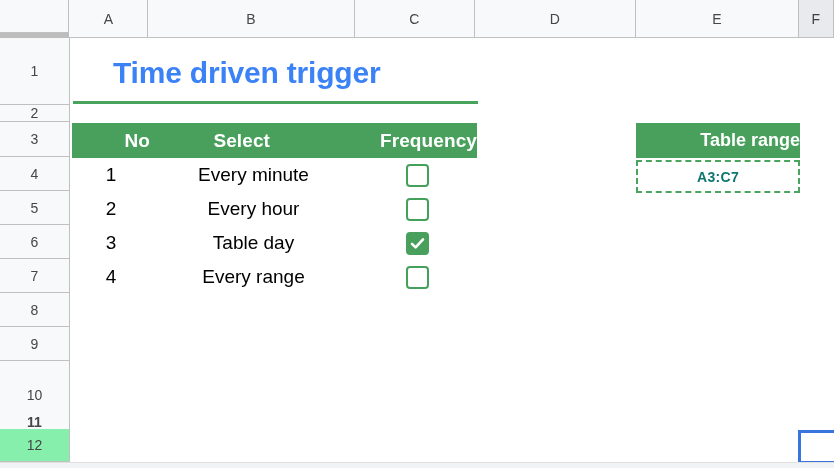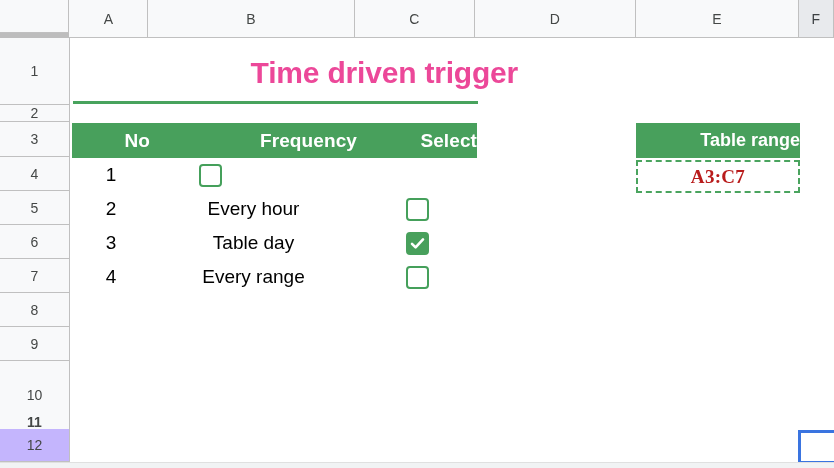--- a/index.html
+++ b/index.html
@@ -84,41 +84,41 @@
     border-bottom: 1px solid #c0c0c0;
     box-sizing: border-box;
     display: flex;
     align-items: center;
     justify-content: center;
     font-size: 14px;
     color: #444746;
     user-select: none;
   }
   .row-head.sel {
-    background: #c4b5fd;
+    background: #86efac;
   }
 
   
   .grid-body {
     position: absolute;
     left: 70px; top: 38px;
     width: 764px; height: 424px;
     background: #ffffff;
     overflow: hidden;
   }
 
   
   .title {
     position: absolute;
     left: 43px; top: 18px;
     width: 405px;
-    text-align: right;
+    text-align: left;
     font-size: 30px;
     font-weight: bold;
-    color: #ec4899;
+    color: #3b82f6;
     letter-spacing: -0.2px;
     white-space: nowrap;
   }
   .title-rule {
     position: absolute;
     left: 3px; top: 63px;
     width: 405px; height: 3px;
     background: #48a35d;
   }
 
@@ -220,25 +220,24 @@
     left: 566px; top: 122px;
     width: 164px; height: 33px;
     box-sizing: border-box;
     border: 2px dashed #4aa45e;
     display: flex;
     align-items: center;
     justify-content: center;
     background: #ffffff;
   }
   .range-value-label {
-    font-size: 19px;
+    font-size: 14px;
     font-weight: bold;
-    color: #b91c1c;
+    color: #0f766e;
     letter-spacing: .3px;
-    font-family: Liberation Serif, serif;
   }
 
   
   .active-cell {
     position: absolute;
     left: 728px; top: 392px;
     width: 46px; height: 34px;
     box-sizing: border-box;
     border: 3px solid #3a74e0;
     background: transparent;
@@ -289,27 +288,28 @@
       </div>
   </div>
 
   <div class="grid-body">
 
     <div class="title">Time driven trigger</div>
     <div class="title-rule"></div>
 
     <div class="tbl-head">
       <div class="th th-no">No</div>
+      <div class="th th-select">Select</div>
       <div class="th th-freq">Frequency</div>
-      <div class="th th-select">Select</div>
     </div>
 
     <div id="data-rows">
         <div class="trow" style="top: 120px;">
           <div class="td td-no">1</div>
+          <div class="td td-freq">Every minute</div>
           <div class="td td-select">
             <div class="cbox"></div>
           </div>
         </div>
         <div class="trow" style="top: 154px;">
           <div class="td td-no">2</div>
           <div class="td td-freq">Every hour</div>
           <div class="td td-select">
             <div class="cbox"></div>
           </div>

